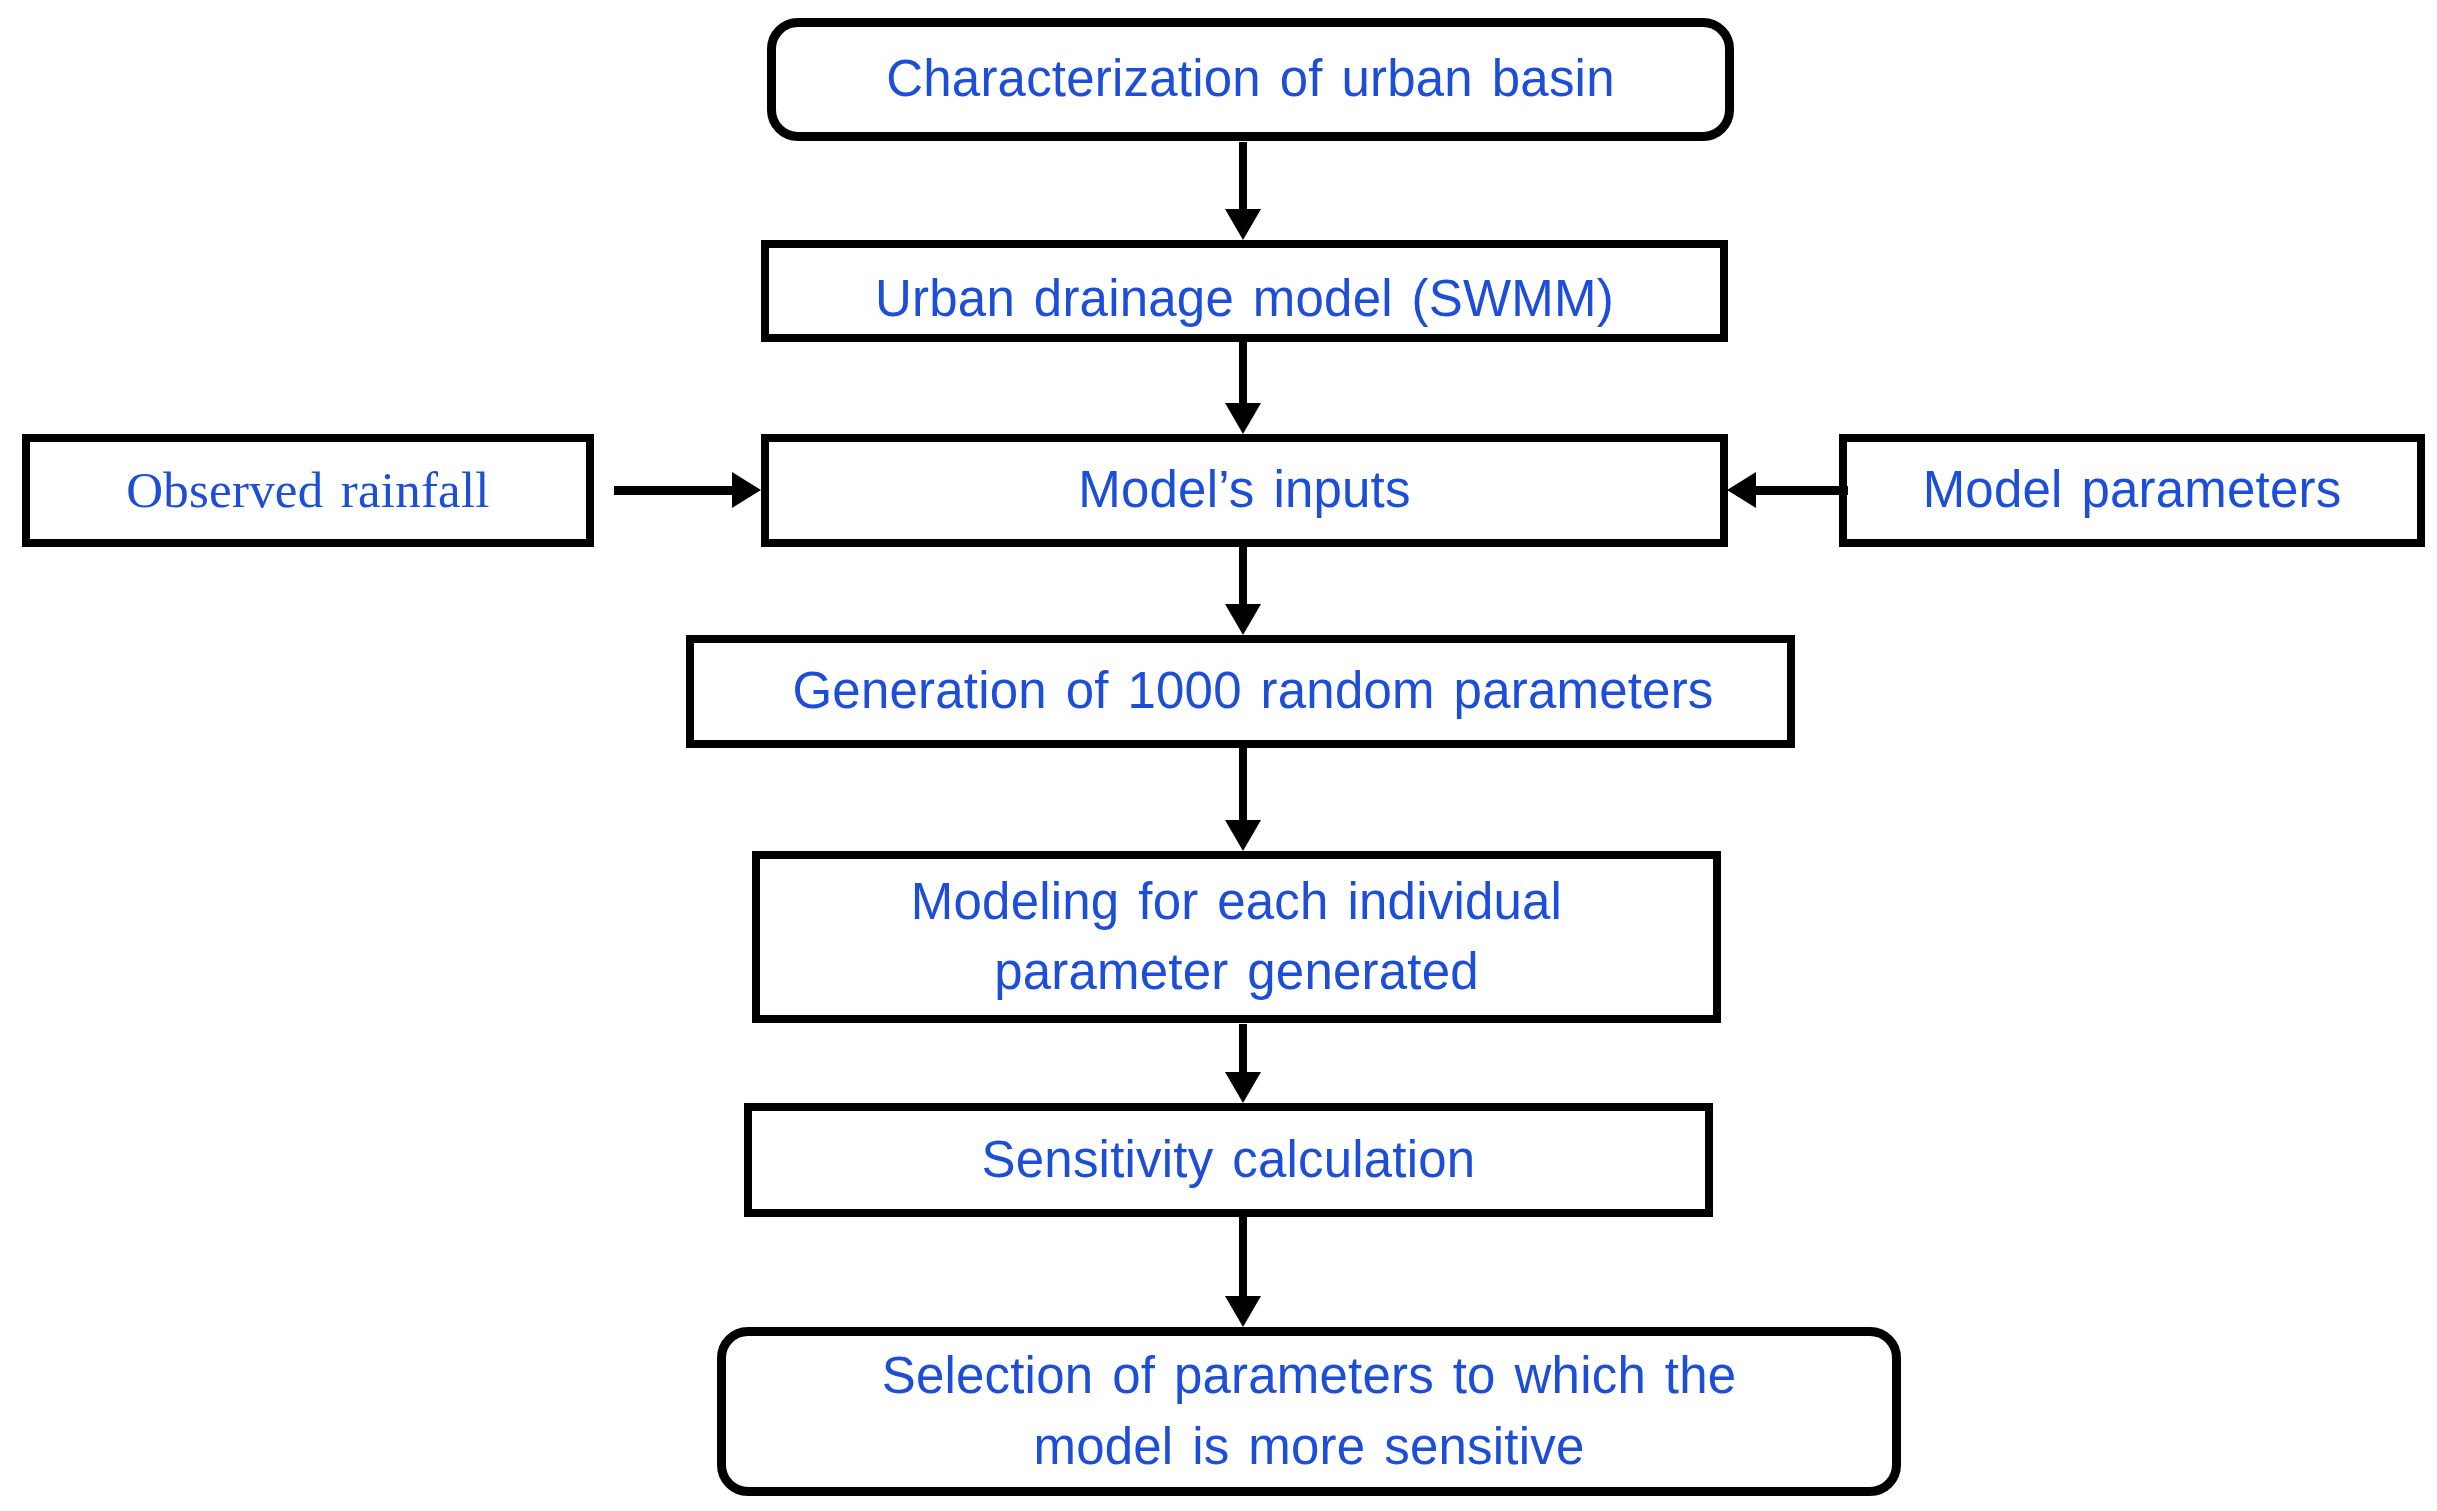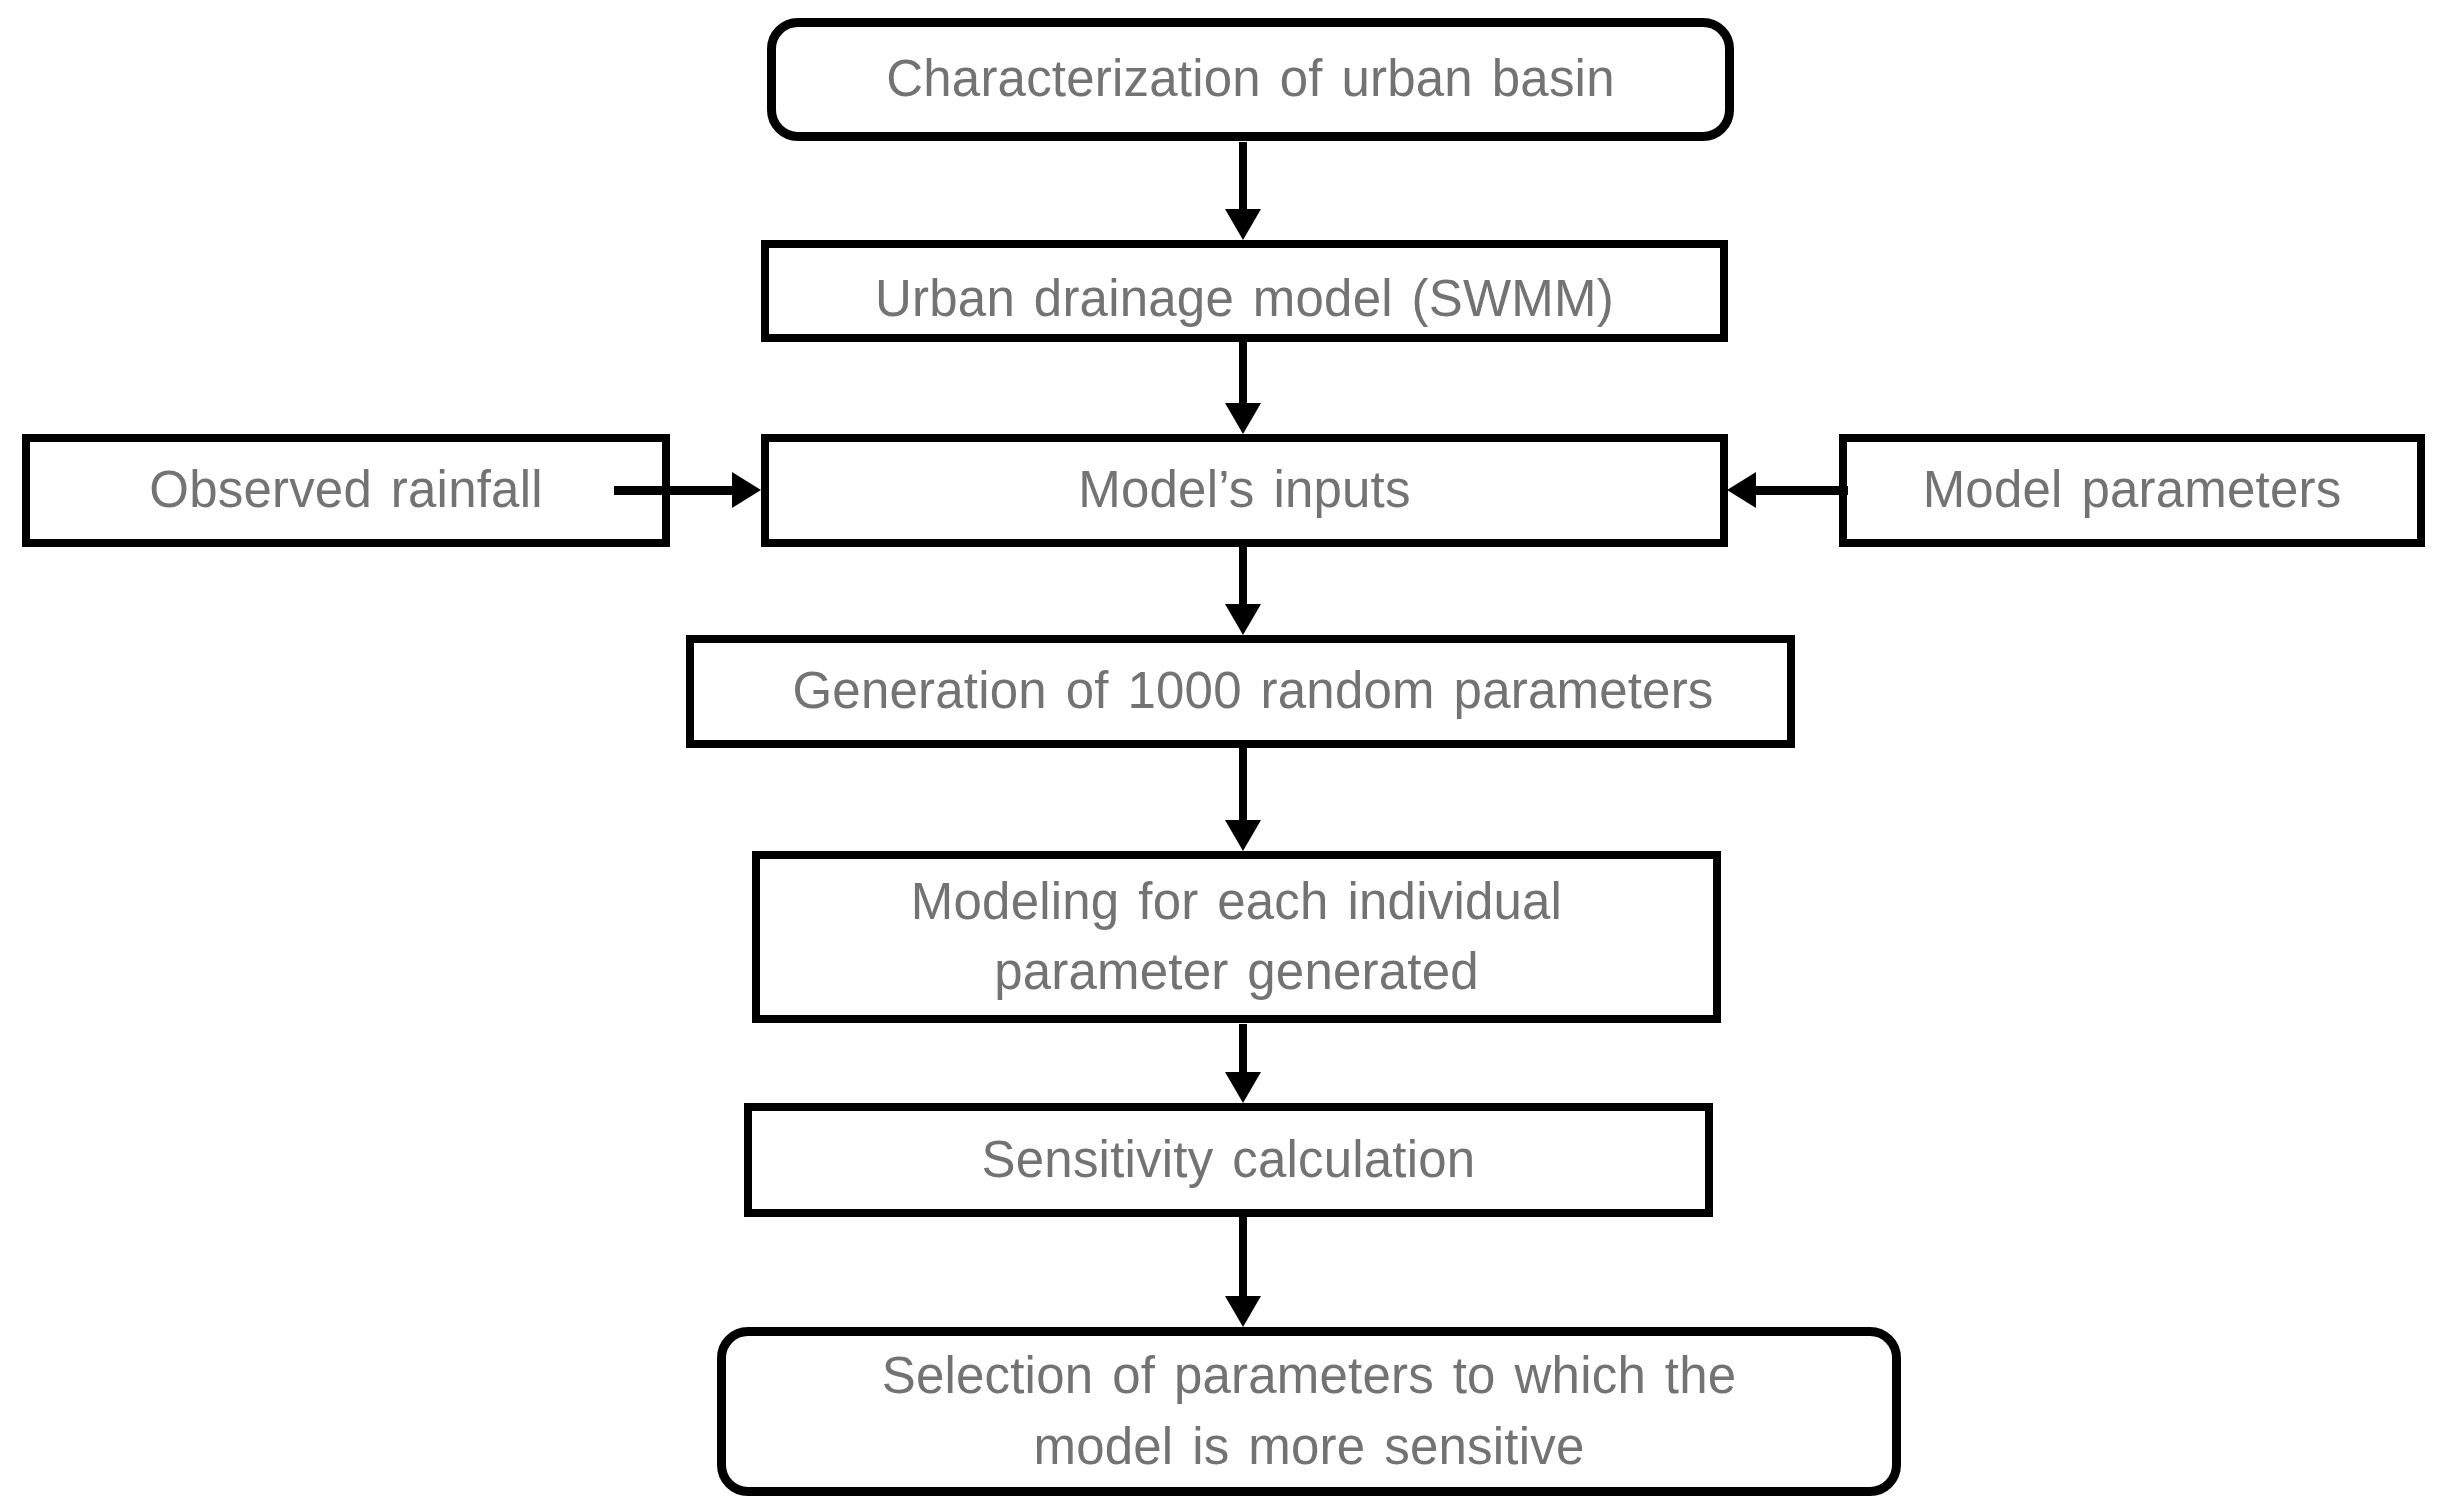--- a/index.html
+++ b/index.html
@@ -1,21 +1,21 @@
 <!DOCTYPE html>
 <html style="font-size:14.5px"><head>
 <meta charset="utf-8">
 <style>
   html,body{margin:0;padding:0;background:#ffffff;}
   .canvas{
     position:relative;
     width:2438px;height:1511px;
     background:#ffffff;
     font-family:"Liberation Sans", sans-serif;
-    color:#737373;
+    color:#1d4ed8;
     overflow:hidden;
   }
   .node{
     position:absolute;
     box-sizing:border-box;
     display:flex;align-items:center;justify-content:center;
     text-align:center;
     background:#ffffff;
     border:8.2px solid #000000;
     font-size:51px;
@@ -40,21 +40,21 @@
 <div class="canvas">
 
   <div class="node rounded" style="left:767px;top:18px;width:967px;height:123px;">
       <span>Characterization of urban basin</span>
     </div>
 
   <div class="node" style="left:761px;top:240px;width:967px;height:102px;align-items:flex-end;">
       <span>Urban drainage model (SWMM)</span>
     </div>
 
-  <div class="node" style="left:22px;top:434px;width:648px;height:113px;">
+  <div class="node" style="left:22px;top:434px;width:572px;height:113px;font-family:Liberation Serif, serif;">
       <span>Observed rainfall</span>
     </div>
 
   <div class="node" style="left:761px;top:434px;width:967px;height:113px;">
       <span>Model’s inputs</span>
     </div>
 
   <div class="node" style="left:1839px;top:434px;width:586px;height:113px;">
       <span>Model parameters</span>
     </div>

